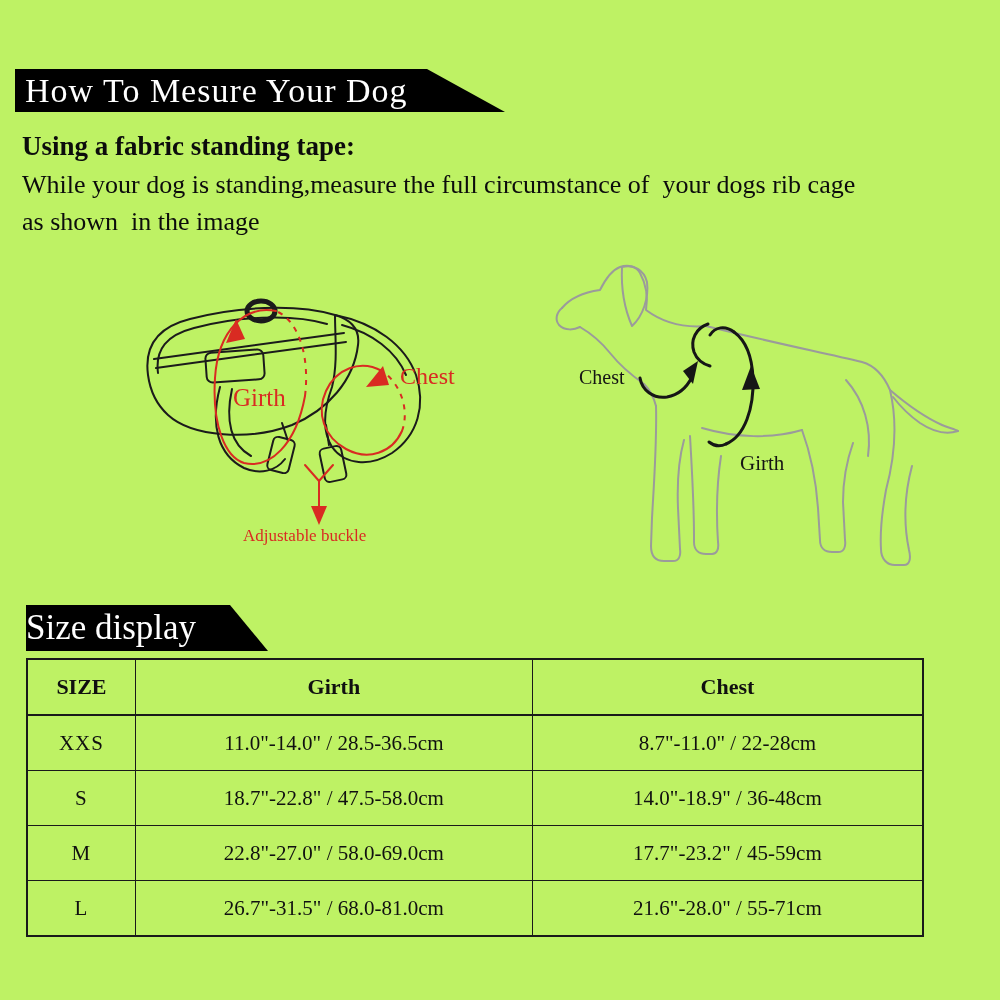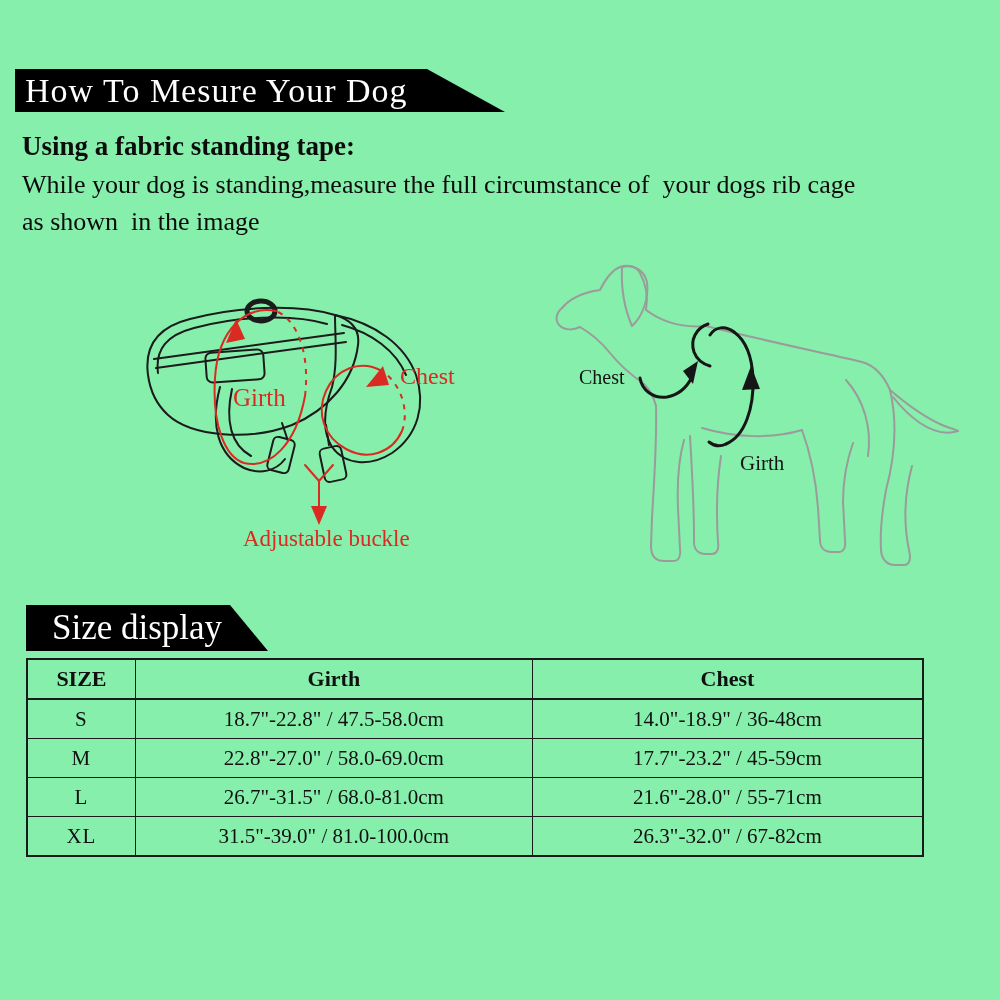--- a/index.html
+++ b/index.html
@@ -1,52 +1,52 @@
 <!DOCTYPE html>
 <html><head>
 <meta charset="utf-8">
 <style>
   html,body{margin:0;padding:0;background:#fff;}
   .page{
-    position:relative;width:1000px;height:1000px;background:#86efac;overflow:hidden;
+    position:relative;width:1000px;height:1000px;background:#bef264;overflow:hidden;
     font-family:"Liberation Serif","DejaVu Serif",serif;color:#111111;
   }
   
   .banner{position:absolute;background:#000000;color:#ffffff;display:flex;align-items:center;}
   .banner1{left:15px;top:69px;width:490px;height:43px;
     clip-path:polygon(0 0,412px 0,100% 100%,0 100%);}
   .banner1 .banner-text{font-size:34px;padding-left:10px;letter-spacing:1px;white-space:nowrap;}
   .banner2{left:26px;top:605px;width:242px;height:46px;
     clip-path:polygon(0 0,204px 0,100% 100%,0 100%);}
-  .banner2 .banner-text{font-size:35px;padding-left:26px;white-space:nowrap;}
+  .banner2 .banner-text{font-size:35px;padding-left:0;white-space:nowrap;}
 
   .subtitle{position:absolute;left:22px;top:131px;font-size:27px;font-weight:bold;color:#0c0c0c;}
   .para{position:absolute;left:22px;top:166px;width:966px;font-size:26px;line-height:37px;
     white-space:pre-wrap;color:#0c0c0c;}
 
   .diagram{position:absolute;}
   .harness-diagram{left:130px;top:275px;width:360px;height:300px;}
   .dog-diagram{left:540px;top:250px;width:420px;height:330px;}
 
   .dlabel{position:absolute;white-space:nowrap;}
   .dlabel.red{color:#d92b22;}
   .dlabel.black{color:#141414;}
   .lbl-harness-chest{left:400px;top:363px;font-size:24px;}
   .lbl-harness-girth{left:233px;top:384px;font-size:25px;}
-  .lbl-buckle{left:243px;top:526px;font-size:23px;}
+  .lbl-buckle{left:243px;top:526px;font-size:17px;}
   .lbl-dog-chest{left:579px;top:366px;font-size:20px;}
   .lbl-dog-girth{left:740px;top:451px;font-size:21px;}
 
   table.size-table{
     position:absolute;left:26px;top:658px;width:898px;
     border-collapse:collapse;border:2px solid #1a1a1a;table-layout:fixed;
   }
   .size-table th,.size-table td{
     border:1px solid #1a1a1a;text-align:center;vertical-align:middle;
-    height:38px;padding:0;font-size:21px;color:#101010;
+    height:38px;padding:8px;font-size:21px;color:#101010;
   }
   .size-table thead th{font-size:22px;font-weight:bold;border-bottom:2px solid #1a1a1a;}
   .size-table .col-size{width:12.1%;}
   .size-table .col-girth{width:44.3%;}
   .size-table .col-chest{width:43.6%;}
   .size-table tbody td:first-child{letter-spacing:1px;}
 
   svg .ink{stroke:#1b1b1b;stroke-width:2;fill:none;stroke-linecap:round;stroke-linejoin:round;}
   svg .ink-thick{stroke:#1b1b1b;stroke-width:5;fill:none;stroke-linecap:round;}
   svg .red{stroke:#d92b22;stroke-width:2;fill:none;stroke-linecap:round;}
@@ -150,35 +150,35 @@
       </colgroup>
     <thead>
       <tr>
         <th>SIZE</th>
         <th>Girth</th>
         <th>Chest</th>
       </tr>
     </thead>
     <tbody>
       <tr>
+        <td>XXS</td>
+        <td>11.0"-14.0" / 28.5-36.5cm</td>
+        <td>8.7"-11.0" / 22-28cm</td>
+      </tr>
+      <tr>
         <td>S</td>
         <td>18.7"-22.8" / 47.5-58.0cm</td>
         <td>14.0"-18.9" / 36-48cm</td>
       </tr>
       <tr>
         <td>M</td>
         <td>22.8"-27.0" / 58.0-69.0cm</td>
         <td>17.7"-23.2" / 45-59cm</td>
       </tr>
       <tr>
         <td>L</td>
         <td>26.7"-31.5" / 68.0-81.0cm</td>
         <td>21.6"-28.0" / 55-71cm</td>
       </tr>
-      <tr>
-        <td>XL</td>
-        <td>31.5"-39.0" / 81.0-100.0cm</td>
-        <td>26.3"-32.0" / 67-82cm</td>
-      </tr>
     </tbody>
   </table>
 
 </div>
 
 </body></html>

